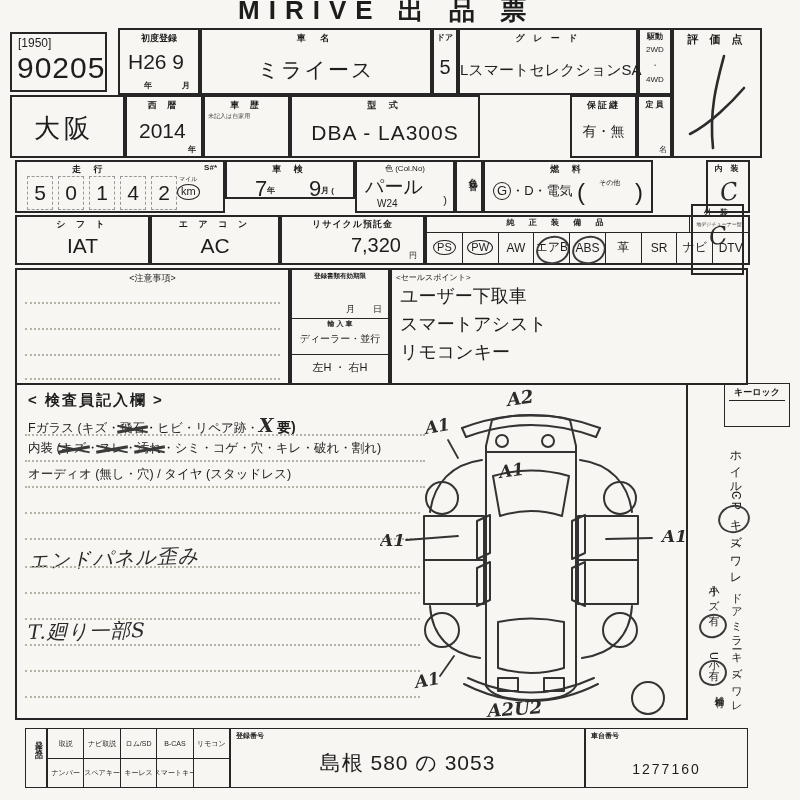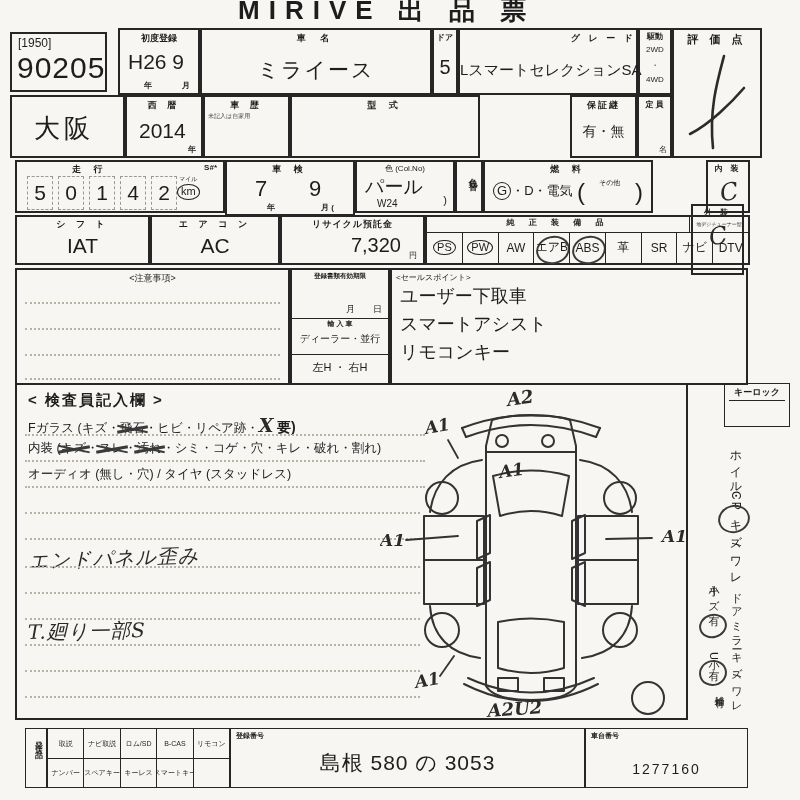--- a/index.html
+++ b/index.html
@@ -54,21 +54,21 @@
     <div class="lbl" style="left:0;right:0;top:2px;font-size:9px;letter-spacing:6px;">車  名</div>
     <div class="lbl" style="left:0;right:0;top:26px;font-size:21px;font-weight:normal;letter-spacing:2px;">ミライース</div>
   </div>
 
   <div class="b" style="left:432px;top:28px;width:26px;height:67px;">
     <div class="lbl" style="left:0;right:0;top:2px;font-size:8px;">ドア</div>
     <div class="lbl" style="left:0;right:0;top:26px;font-size:20px;font-weight:normal;">5</div>
   </div>
 
   <div class="b" style="left:458px;top:28px;width:180px;height:67px;">
-    <div class="lbl" style="left:0;right:0;top:2px;font-size:9px;letter-spacing:3px;text-align:right;">グ レ ー ド</div>
+    <div class="lbl" style="left:0;right:0;top:2px;font-size:9px;letter-spacing:3px;">グ レ ー ド</div>
     <div class="lbl" style="left:0;right:0;top:31px;font-size:15px;font-weight:normal;">LスマートセレクションSA</div>
   </div>
 
   <div class="b" style="left:638px;top:28px;width:34px;height:67px;">
     <div class="lbl" style="left:0;right:0;top:1px;font-size:8px;">駆動</div>
     <div class="lbl" style="left:0;right:0;top:15px;font-size:8px;font-weight:normal;">2WD</div>
     <div class="lbl" style="left:0;right:0;top:30px;font-size:8px;font-weight:normal;">・</div>
     <div class="lbl" style="left:0;right:0;top:45px;font-size:8px;font-weight:normal;">4WD</div>
   </div>
 
@@ -90,20 +90,21 @@
     <div class="val" style="right:5px;bottom:1px;font-size:8px;font-weight:bold;">年</div>
   </div>
 
   <div class="b" style="left:203px;top:95px;width:87px;height:63px;">
     <div class="lbl" style="left:0;right:0;top:2px;font-size:9px;letter-spacing:4px;">車  歴</div>
     <div class="val" style="left:3px;top:15px;font-size:6px;color:#444;">未記入は自家用</div>
   </div>
 
   <div class="b" style="left:290px;top:95px;width:190px;height:63px;">
     <div class="lbl" style="left:0;right:0;top:2px;font-size:9px;letter-spacing:5px;">型  式</div>
+    <div class="lbl" style="left:0;right:0;top:24px;font-size:21px;font-weight:normal;letter-spacing:1px;">DBA - LA300S</div>
   </div>
 
 
   <div class="b" style="left:570px;top:95px;width:67px;height:63px;">
     <div class="lbl" style="left:0;right:0;top:2px;font-size:9px;letter-spacing:2px;">保証継</div>
     <div class="lbl" style="left:0;right:0;top:26px;font-size:14px;font-weight:normal;">有・無</div>
   </div>
 
   <div class="b" style="left:637px;top:95px;width:35px;height:63px;">
     <div class="lbl" style="left:0;right:0;top:2px;font-size:8px;">定 員</div>
@@ -113,21 +114,21 @@
   <div class="b" style="left:15px;top:160px;width:210px;height:53px;">
     <div class="lbl" style="left:55px;top:1px;font-size:9px;letter-spacing:5px;">走  行</div>
     <div class="val" style="right:6px;top:1px;font-size:8px;font-weight:bold;">S#*</div>
     <div class="val" style="left:10px;top:14px;">
       <span class="digitbox">5</span><span class="digitbox">0</span><span class="digitbox">1</span><span class="digitbox">4</span><span class="digitbox">2</span>
     </div>
     <div class="val" style="left:162px;top:13px;font-size:6px;">マイル</div>
     <div class="val" style="left:160px;top:22px;font-size:11px;"><span class="circ">km</span></div>
   </div>
 
-  <div class="b" style="left:225px;top:160px;width:130px;height:56px;">
+  <div class="b" style="left:225px;top:160px;width:130px;height:39px;">
     <div class="lbl" style="left:0;right:0;top:1px;font-size:9px;letter-spacing:5px;">車  検</div>
     <div class="val" style="left:28px;top:14px;font-size:22px;">7</div>
     <div class="val" style="left:82px;top:14px;font-size:22px;">9</div>
     <div class="val" style="left:40px;bottom:1px;font-size:8px;font-weight:bold;">年</div>
     <div class="val" style="left:94px;bottom:1px;font-size:8px;font-weight:bold;">月 (</div>
   </div>
 
   <div class="b" style="left:355px;top:160px;width:100px;height:53px;">
     <div class="lbl" style="left:0;right:0;top:1px;font-size:8px;font-weight:normal;">色 (Col.No)</div>
     <div class="val" style="left:8px;top:12px;font-size:19px;">パール</div>

